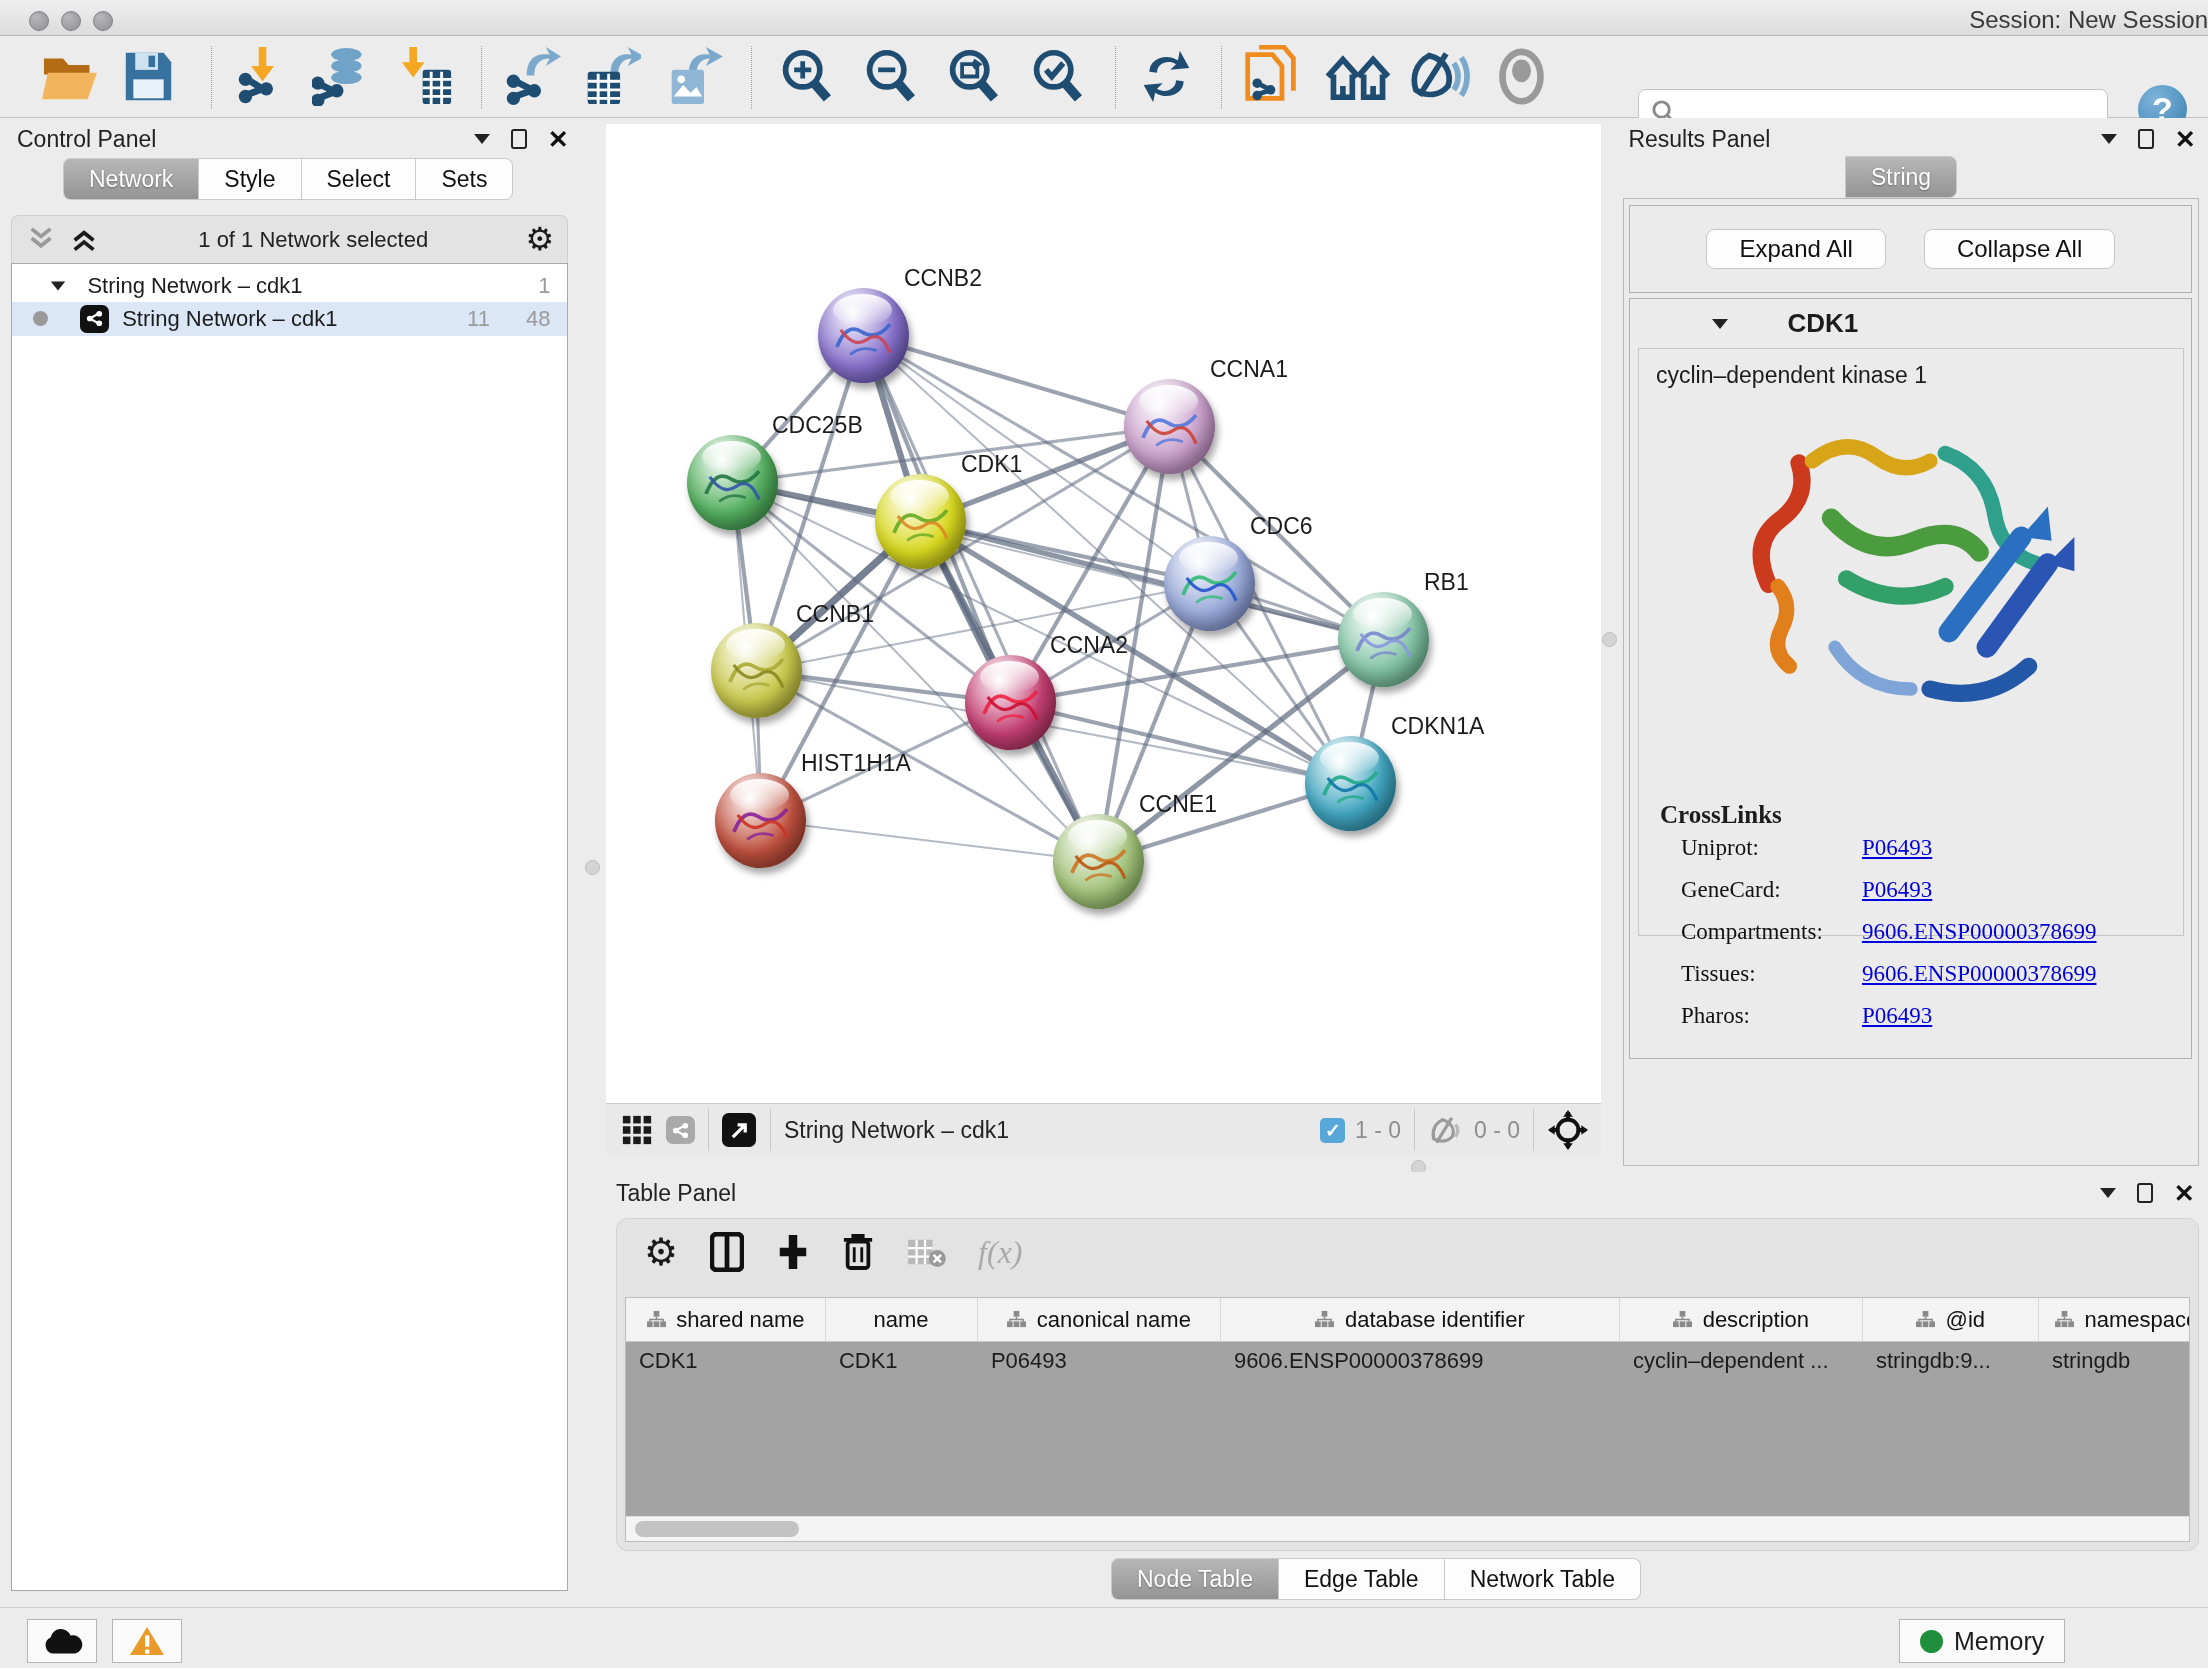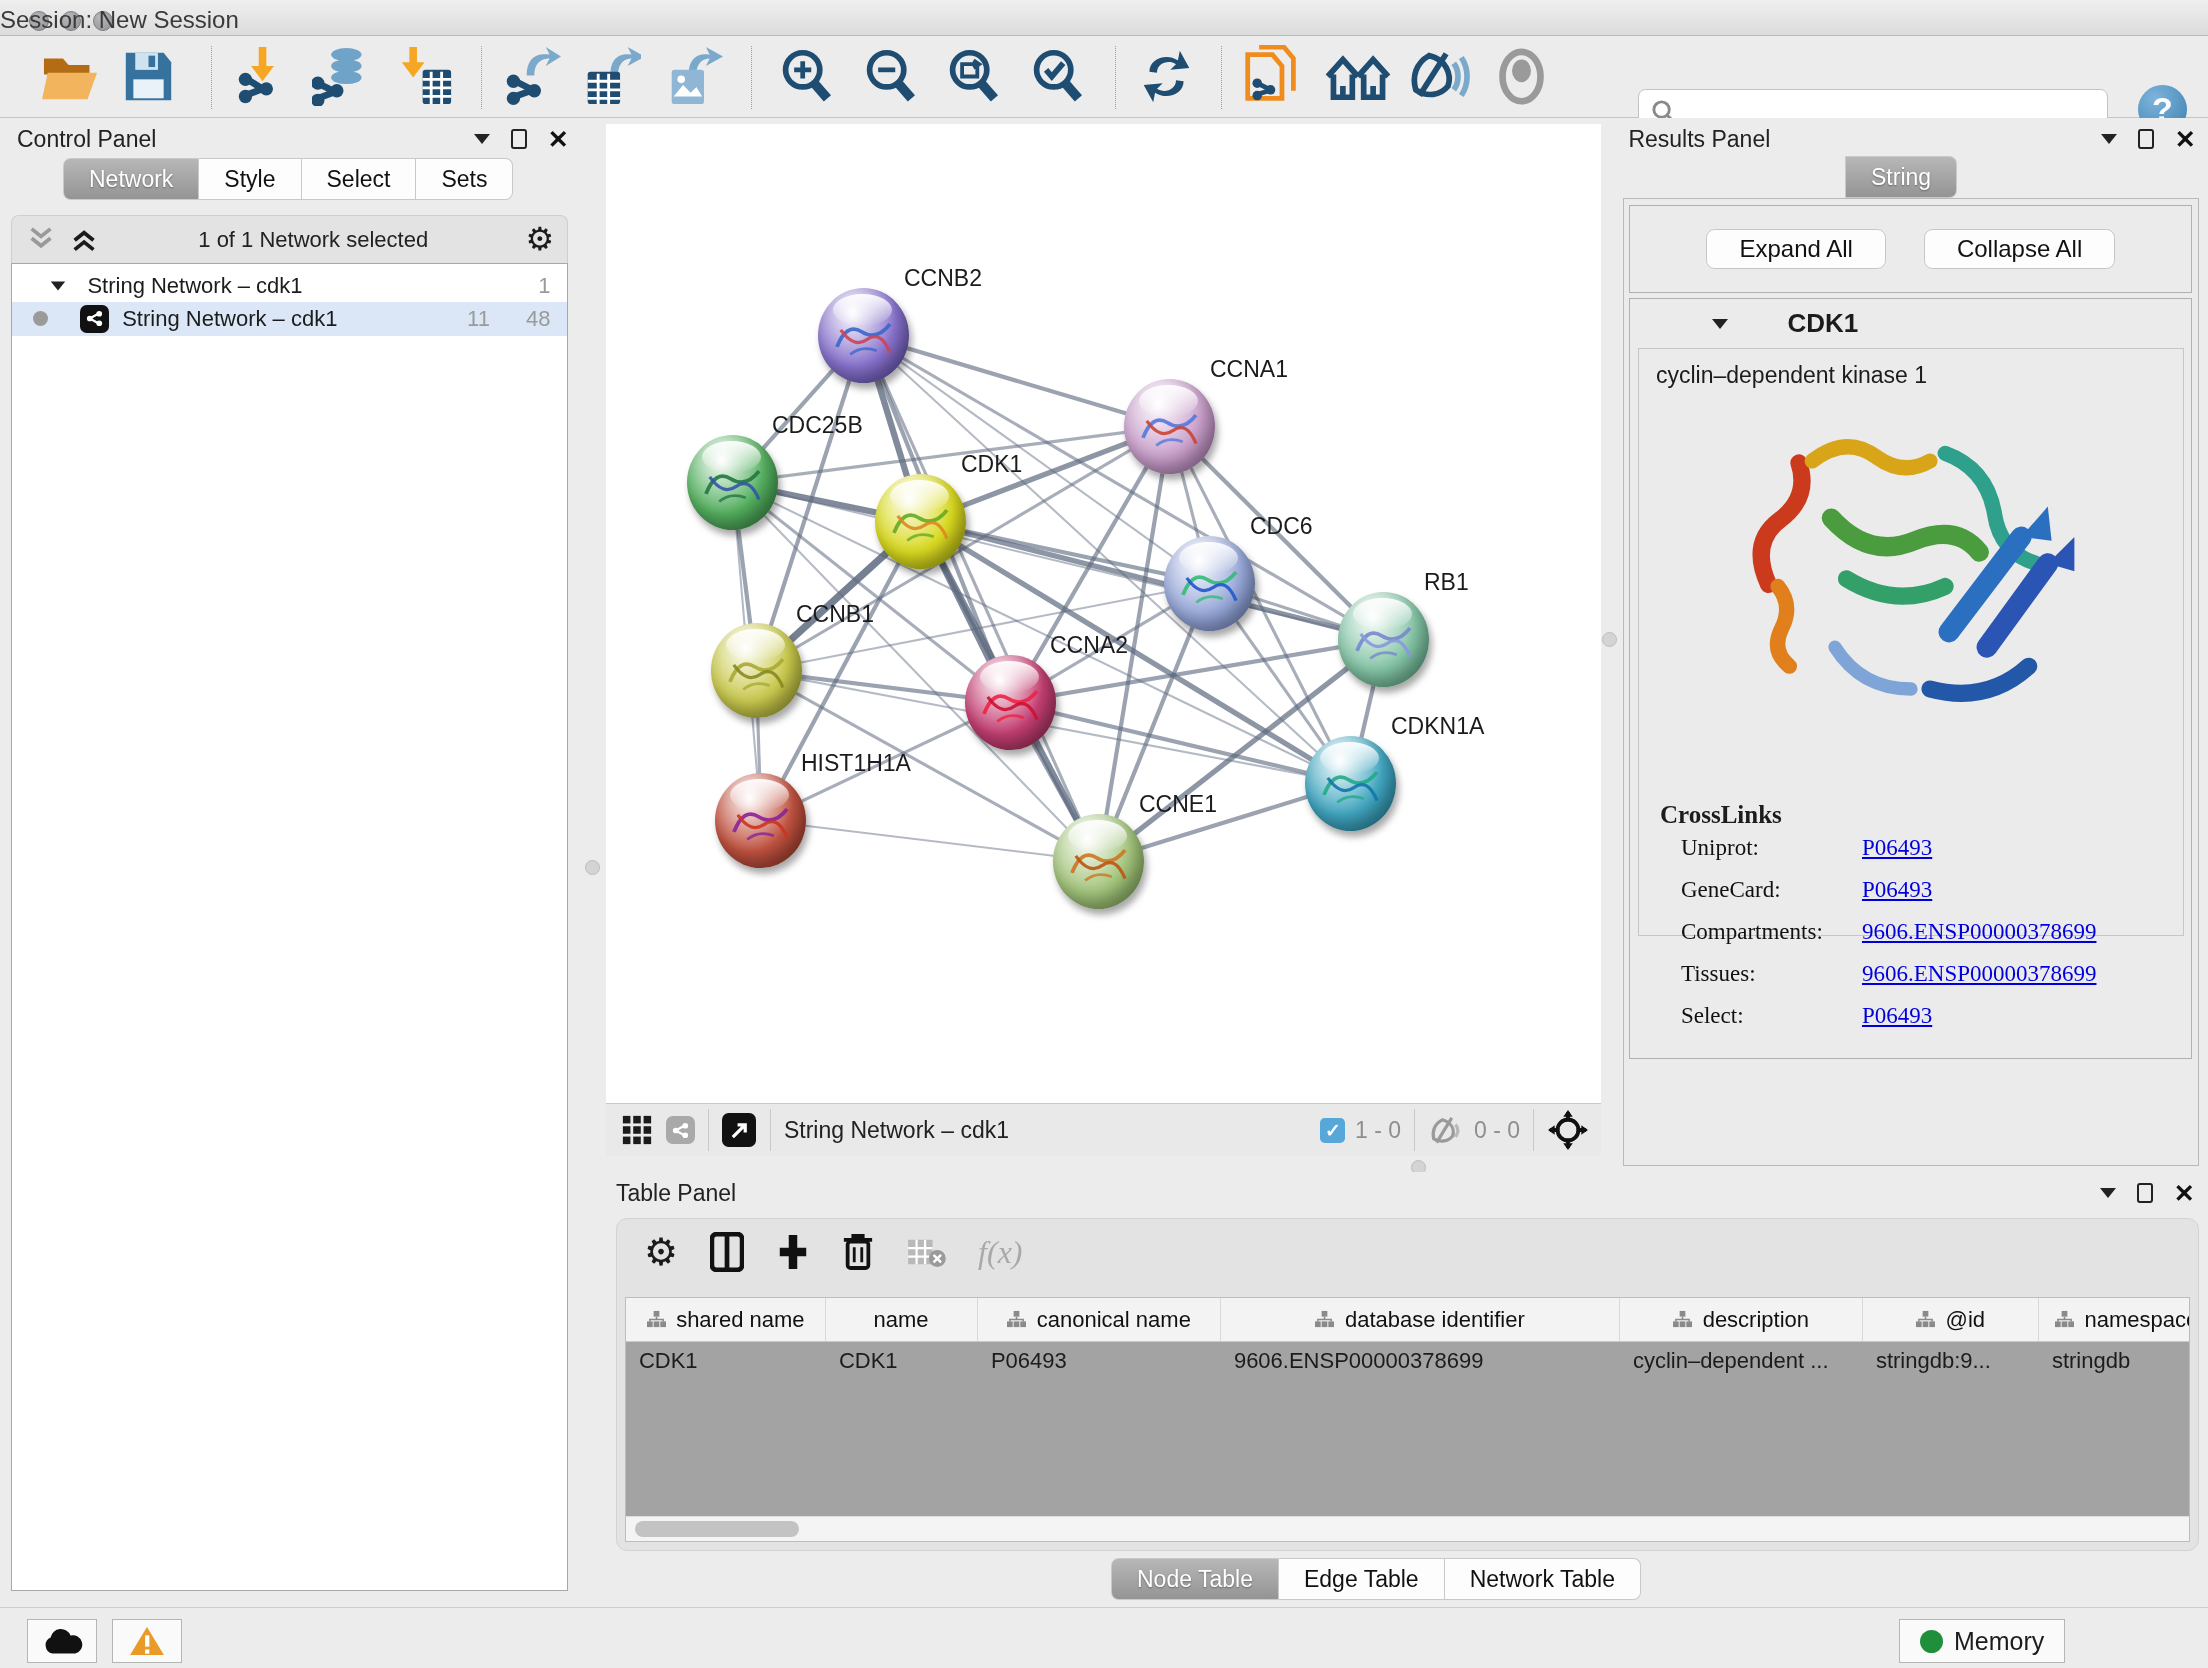--- a/index.html
+++ b/index.html
@@ -4,21 +4,21 @@
 <style>
   * { margin:0; padding:0; box-sizing:border-box; }
   html,body { width:2208px; height:1668px; }
   body { font-family:"Liberation Sans", sans-serif; background:#ececec; position:relative; overflow:hidden; color:#1c1c1c; }
 
   
   .titlebar { position:absolute; left:0; top:0; width:2208px; height:36px;
     background:linear-gradient(#efefef,#dcdcdc); border-bottom:1px solid #b9b9b9; }
   .traffic { position:absolute; top:11.4px; width:20px; height:20px; border-radius:50%;
     background:radial-gradient(circle at 35% 30%, #b9b9bd, #8e8e93); border:1px solid #7d7d82; }
-  .win-title { position:absolute; top:5.7px; width:100%; text-align:left; font-size:24px; color:#3a3a3a; }
+  .win-title { position:absolute; top:5.7px; width:100%; text-align:right; font-size:24px; color:#3a3a3a; }
 
   
   .toolbar { position:absolute; left:0; top:36px; width:2208px; height:82px;
     background:#ececec; border-bottom:1px solid #c4c4c4; }
   .tb { position:absolute; top:11.4px; height:59px; display:flex; align-items:center; justify-content:center; }
   .tb svg { display:block; }
   .tbsep { position:absolute; top:9.5px; height:63px; width:0; border-left:1.9px dotted #9d9d9d; }
   .searchbox { position:absolute; left:1638px; top:53px; width:470px; height:44px; background:#fff;
     border:1px solid #c2c2c2; border-radius:7.6px; display:flex; align-items:center; padding-left:11.4px; }
   .searchbox input { border:none; outline:none; font-size:21px; width:399px; background:transparent; }
@@ -576,21 +576,21 @@
               </div>
               <div class="xl-row">
                 <span class="k">Compartments:</span>
                  <a href="#">9606.ENSP00000378699</a>
               </div>
               <div class="xl-row">
                 <span class="k">Tissues:</span>
                  <a href="#">9606.ENSP00000378699</a>
               </div>
               <div class="xl-row">
-                <span class="k">Select:</span>
+                <span class="k">Pharos:</span>
                  <a href="#">P06493</a>
               </div>
             </div>
         </div>
       </div>
     </div>
   </div>
 </div>
 
 <div class="table-panel">

